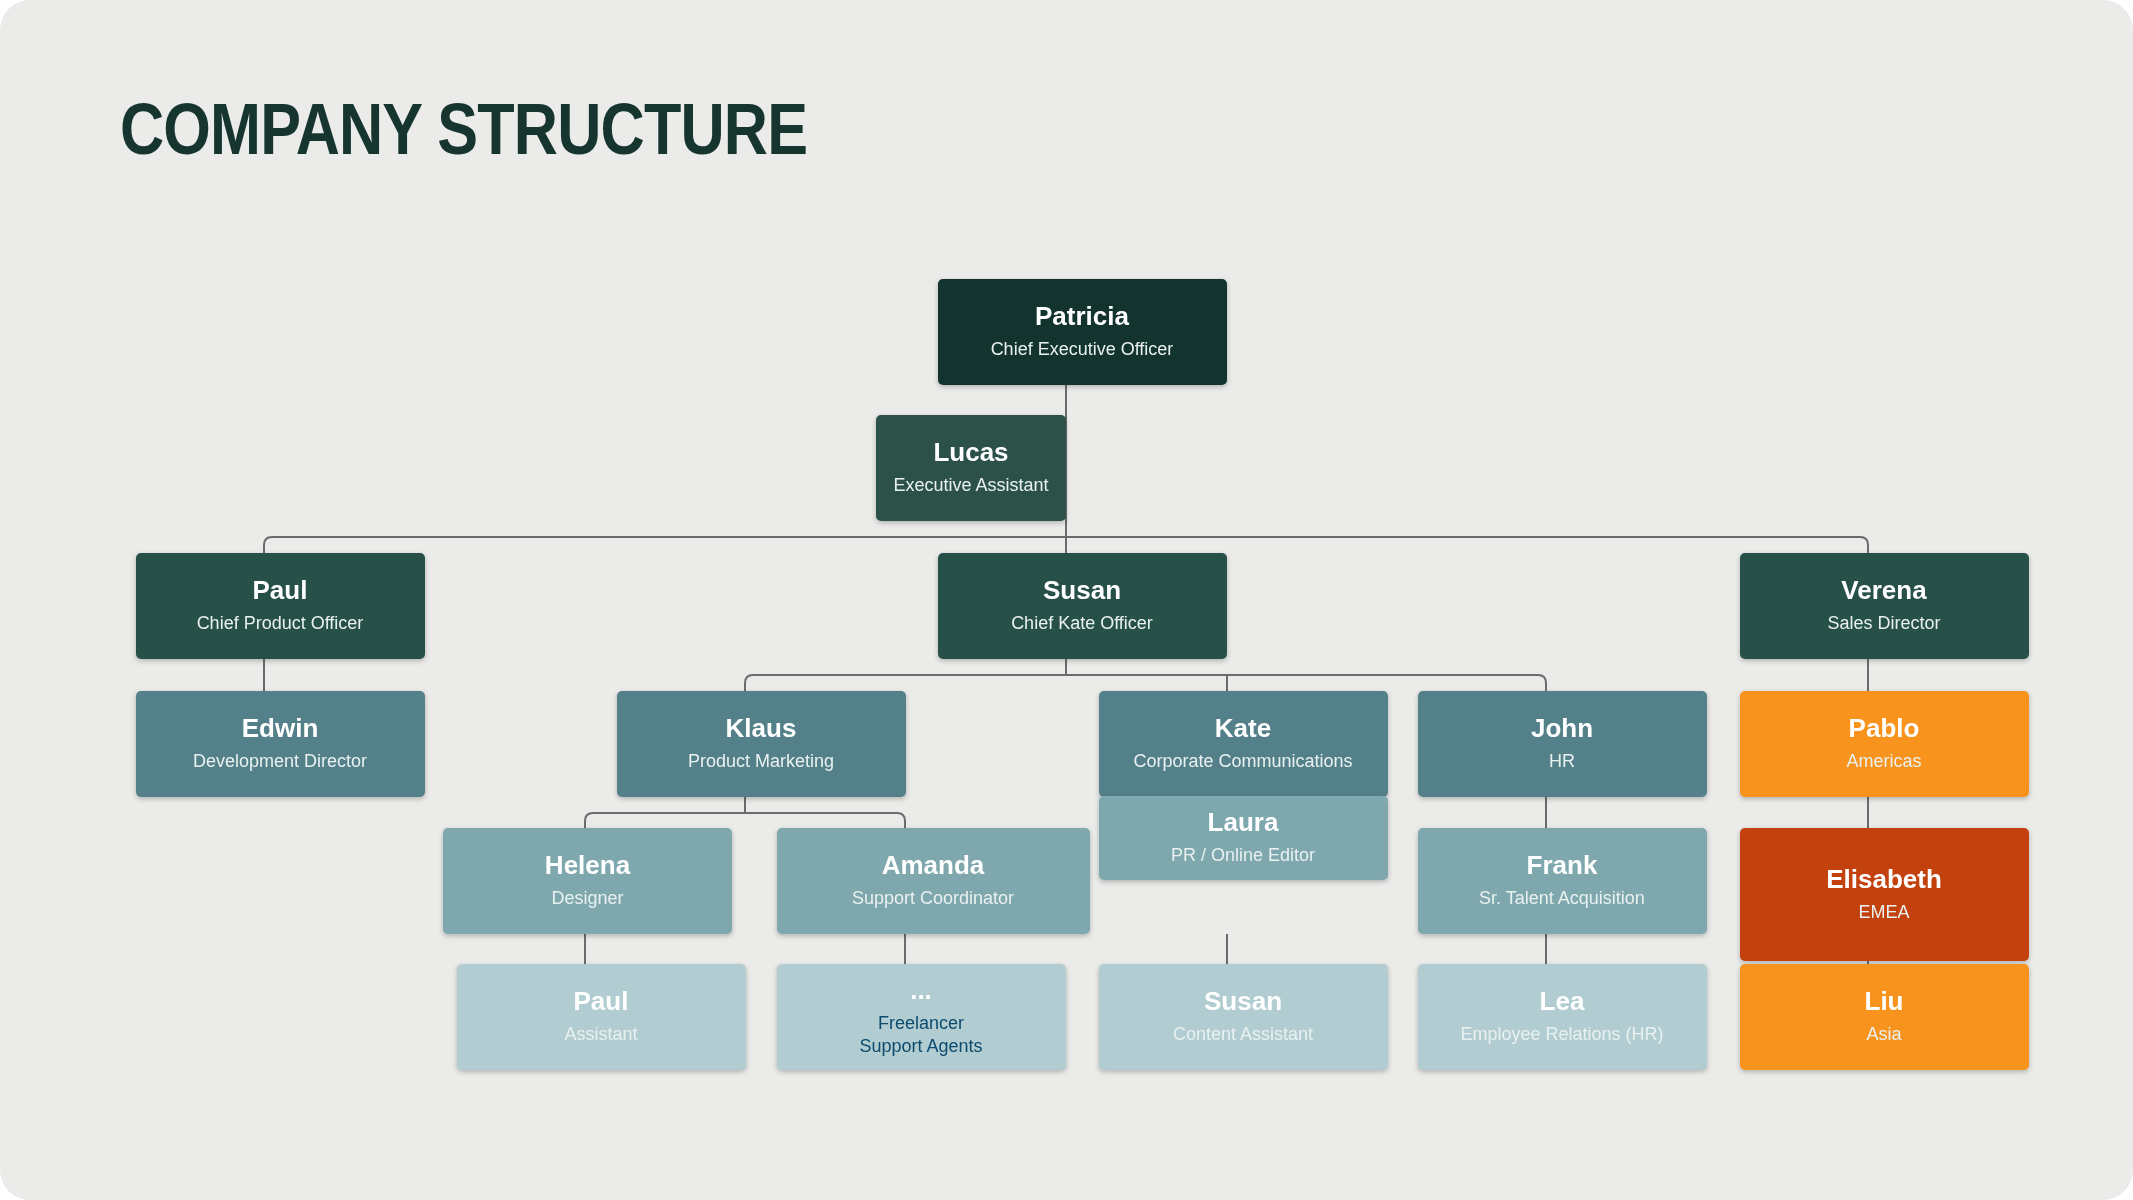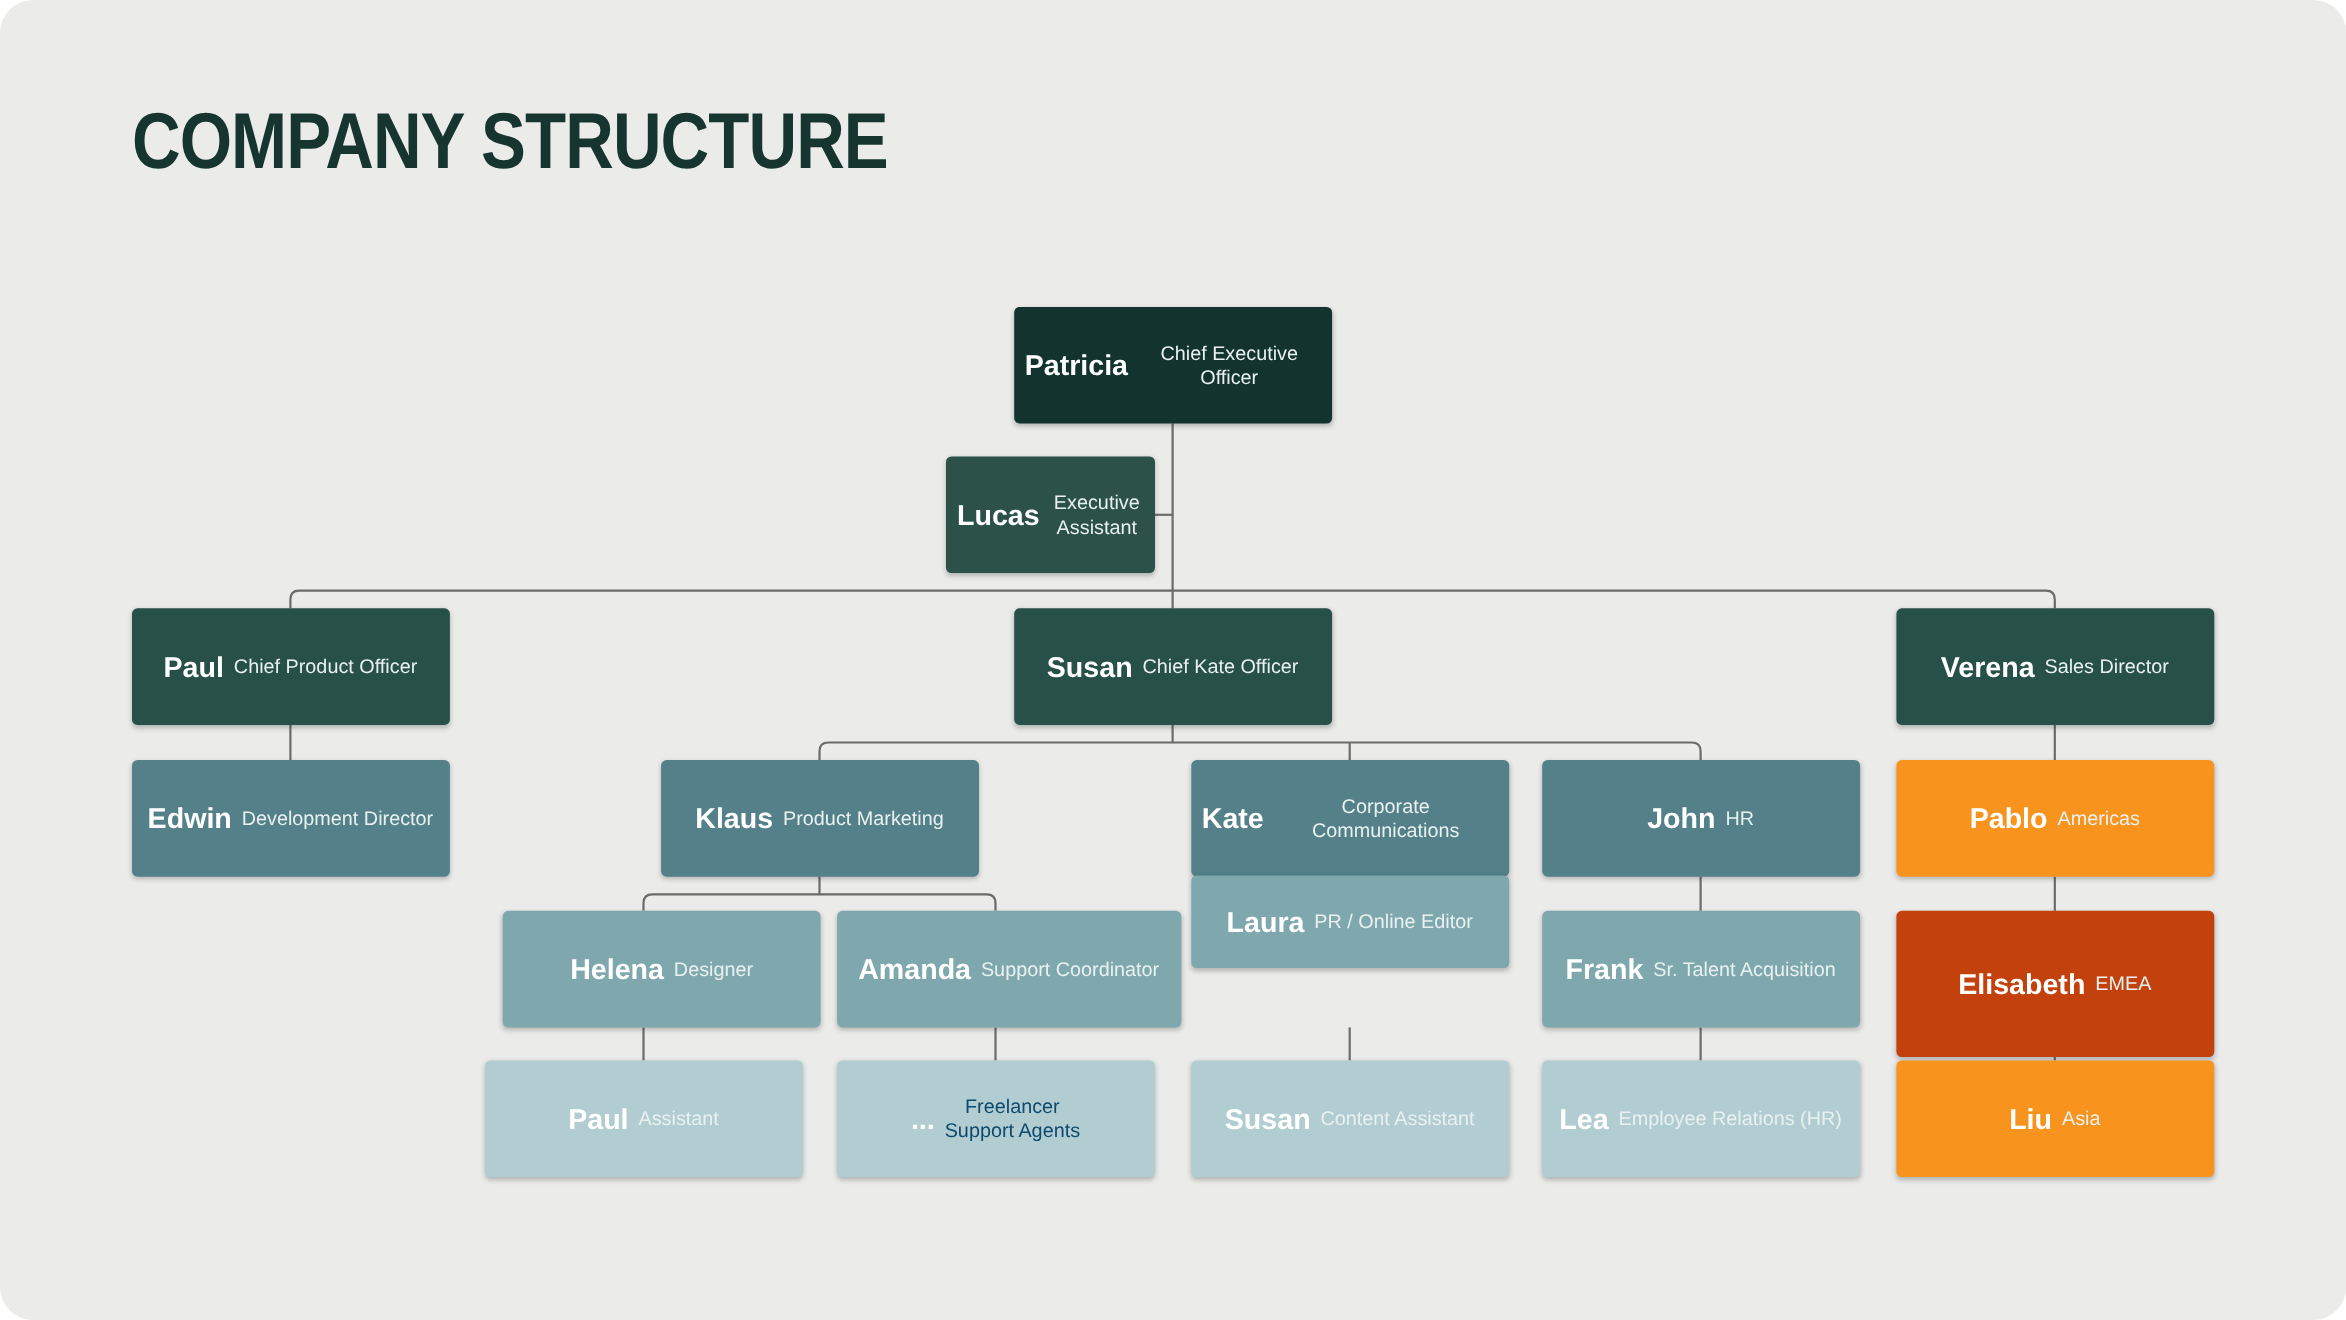--- a/index.html
+++ b/index.html
@@ -8,22 +8,22 @@
   #connector-svg{position:absolute;left:0;top:0;z-index:1;}
   #page-title{
     position:absolute;left:120px;top:88px;margin:0;z-index:2;
     font-size:72px;font-weight:700;letter-spacing:-1px;
     transform:scaleX(0.85);transform-origin:left center;
     white-space:nowrap;
   }
   .node{
     position:absolute;z-index:3;width:289px;height:106px;
     border-radius:5px;box-shadow:0 2px 5px rgba(30,40,40,0.28);
-    display:flex;flex-direction:row;justify-content:center;align-items:center;
-    gap:9px;text-align:center;box-sizing:border-box;padding:4px 10px;
+    display:flex;flex-direction:column;justify-content:center;align-items:center;
+    gap:9px;text-align:center;box-sizing:border-box;padding:4px 10px;margin-left:16px;
   }
   .node .nm{font-size:26px;font-weight:700;line-height:1;}
   .node .rl{font-size:18px;font-weight:400;line-height:1.25;white-space:pre-line;}
 </style>
 </head>
 <body>
 
 <div id="canvas" style="background: rgb(235, 235, 233);">
   <h1 id="page-title" style="color: rgb(22, 53, 47);">COMPANY STRUCTURE</h1>
   <svg id="connector-svg" width="2133" height="1200" viewBox="0 0 2133 1200">
@@ -80,21 +80,21 @@
         <div class="rl" style="color: rgb(233, 241, 240);">Corporate Communications</div>
       </div>
       <div class="node" style="left: 1401.5px; top: 691px; width: 289px; height: 106px; background: rgb(84, 128, 138);">
         <div class="nm" style="color: rgb(255, 255, 255);">John</div>
         <div class="rl" style="color: rgb(233, 241, 240);">HR</div>
       </div>
       <div class="node" style="left: 1723.5px; top: 691px; width: 289px; height: 106px; background: rgb(248, 148, 29);">
         <div class="nm" style="color: rgb(255, 255, 255);">Pablo</div>
         <div class="rl" style="color: rgb(233, 241, 240);">Americas</div>
       </div>
-      <div class="node" style="left: 457px; top: 828px; width: 289px; height: 106px; background: rgb(127, 168, 174);">
+      <div class="node" style="left: 427px; top: 828px; width: 289px; height: 106px; background: rgb(127, 168, 174);">
         <div class="nm" style="color: rgb(255, 255, 255);">Helena</div>
         <div class="rl" style="color: rgb(233, 241, 240);">Designer</div>
       </div>
       <div class="node" style="left: 760.5px; top: 828px; width: 313px; height: 106px; background: rgb(127, 168, 174);">
         <div class="nm" style="color: rgb(255, 255, 255);">Amanda</div>
         <div class="rl" style="color: rgb(233, 241, 240);">Support Coordinator</div>
       </div>
       <div class="node" style="left: 1082.5px; top: 796px; width: 289px; height: 84px; background: rgb(127, 168, 174); justify-content: center;">
         <div class="nm" style="color: rgb(255, 255, 255);">Laura</div>
         <div class="rl" style="color: rgb(233, 241, 240);">PR / Online Editor</div>

